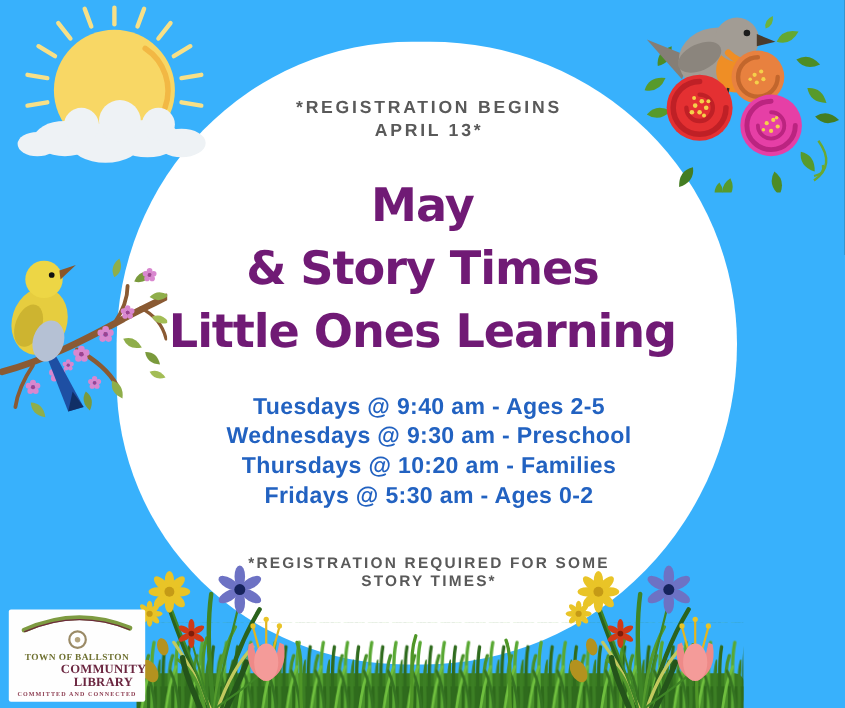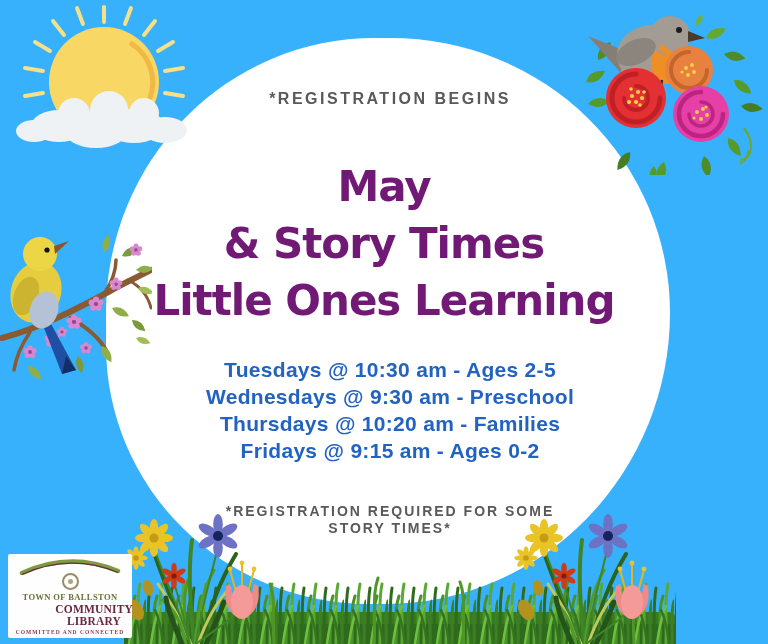--- a/index.html
+++ b/index.html
@@ -295,33 +295,34 @@
 
   <svg class="abs" style="left:118px;bottom:0" width="155" height="132" viewBox="0 0 155 132">
     <use href="#cluster"></use>
   </svg>
   <svg class="abs" style="left:508px;bottom:0" width="155" height="132" viewBox="0 0 155 132">
     <use href="#cluster"></use>
   </svg>
 
   <div class="txt top-note">
     <div>*REGISTRATION BEGINS</div>
+    <div>APRIL 13*</div>
   </div>
 
   <div class="txt title">
     <div>May</div>
     <div>&amp; Story Times</div>
     <div>Little Ones Learning</div>
   </div>
 
   <div class="txt schedule">
-    <div>Tuesdays @ 10:30 am - Ages 2-5</div>
+    <div>Tuesdays @ 9:40 am - Ages 2-5</div>
     <div>Wednesdays @ 9:30 am - Preschool</div>
     <div>Thursdays @ 10:20 am - Families</div>
-    <div>Fridays @ 9:15 am - Ages 0-2</div>
+    <div>Fridays @ 5:30 am - Ages 0-2</div>
   </div>
 
   <div class="txt bottom-note">
     <div>*REGISTRATION REQUIRED FOR SOME</div>
     <div>STORY TIMES*</div>
   </div>
 
   <div class="logo">
     <svg class="arc" width="104" height="16" viewBox="0 0 104 16">
       <path d="M4,14 Q52,-8 100,12" stroke="#7e9b41" stroke-width="4.5" fill="none" stroke-linecap="round"></path>

